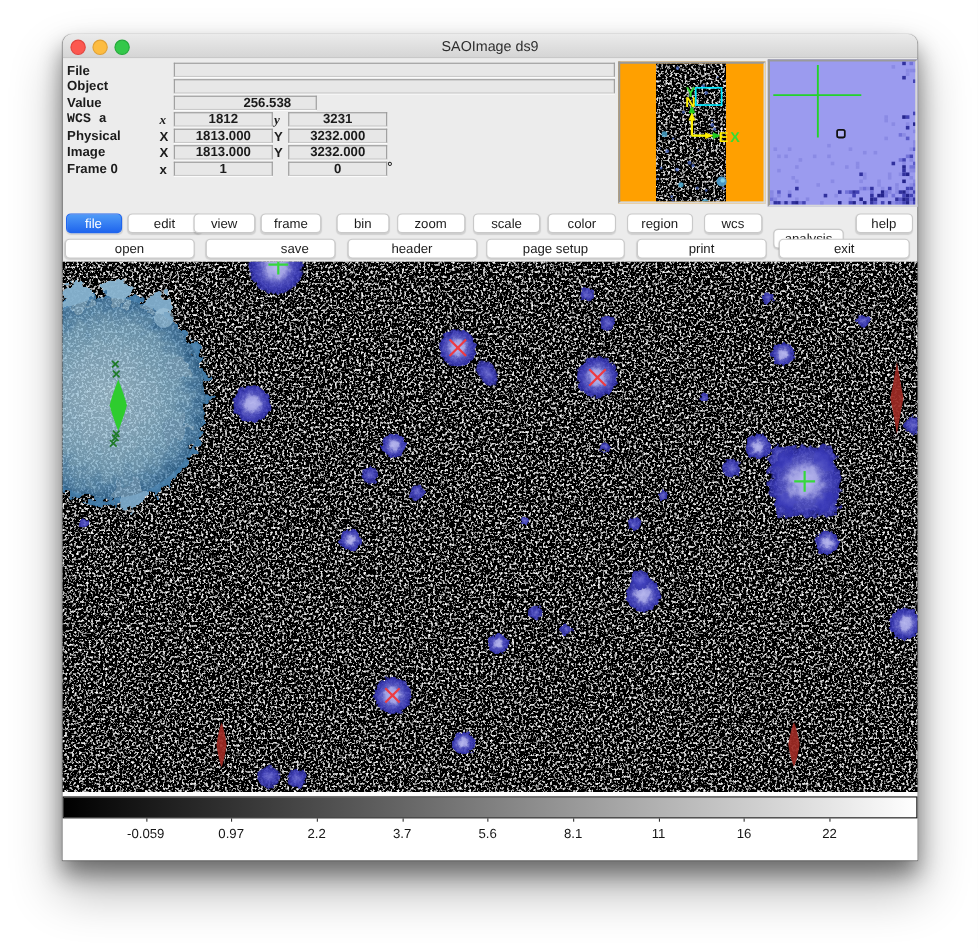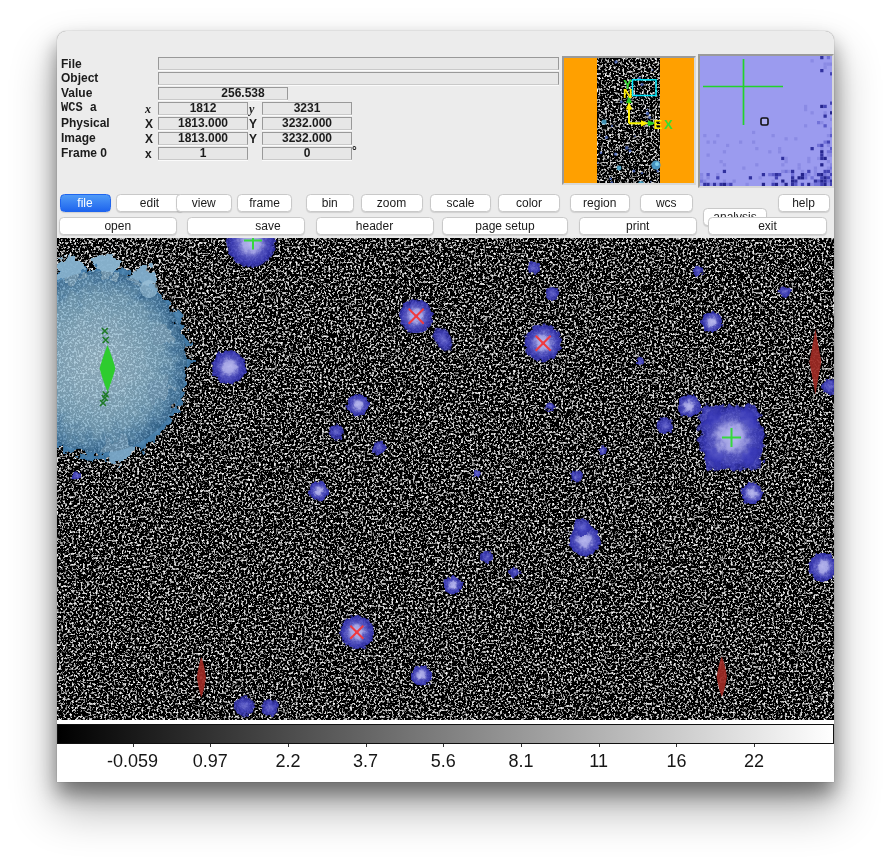--- a/index.html
+++ b/index.html
@@ -22,28 +22,34 @@
        font-size:12px;font-weight:bold;color:#1b1b1b;text-align:center;line-height:11px;}
   .axl{position:absolute;font-size:12px;font-weight:bold;color:#1b1b1b;}
   .btn{position:absolute;height:18px;background:#fff;border:1px solid #c9c9c9;
        border-radius:4.5px;box-sizing:border-box;font-size:12px;color:#1b1b1b;
        text-align:center;line-height:16px;box-shadow:0 1px 1px rgba(0,0,0,.12);}
   .btn.sel{background:linear-gradient(#4f9bf7,#1f65ee);color:#fff;border-color:#1f65ee;}
   .imgarea{position:absolute;left:0;top:207px;width:777px;height:482px;}
   .cbar{position:absolute;left:0px;top:693px;width:775px;height:18px;border:1px solid #111;
        background:linear-gradient(to right,#000,#fff);}
   .tick{position:absolute;top:713px;width:1px;height:3px;background:#333;}
-  .tnum{position:absolute;top:720px;width:80px;text-align:center;font-size:18px;color:#161616;}
+  .tnum{position:absolute;top:720px;width:80px;text-align:center;font-size:12px;color:#161616;}
   .panner{position:absolute;left:505px;top:25px;width:134px;height:129px;background:#ffa000;
        border:2px solid #d8d8d8;border-top-color:#9a9a9a;border-left-color:#9a9a9a;box-sizing:border-box;}
   .mag{position:absolute;left:641px;top:23px;width:136px;height:134px;background:#9b9bef;
        border:2px solid #d8d8d8;border-top-color:#9a9a9a;border-left-color:#9a9a9a;box-sizing:border-box;}
 </style></head>
 <body>
 <div class="win">
+  <div class="titlebar">
+    <div class="title">SAOImage ds9</div>
+    <div class="tl r"></div>
+      <div class="tl y"></div>
+      <div class="tl g"></div>
+  </div>
 
   <div class="lbl" style="left:4px;top:27px;">File</div>
   <div class="lbl" style="left:4px;top:41px;">Object</div>
   <div class="lbl" style="left:4px;top:56px;">Value</div>
   <div class="lbl" style="left:4px;top:71px;font-family:Liberation Mono, monospace;">WCS a</div>
   <div class="lbl" style="left:4px;top:86px;">Physical</div>
   <div class="lbl" style="left:4px;top:101px;">Image</div>
   <div class="lbl" style="left:4px;top:116px;">Frame 0</div>
 
   <div class="axl" style="left:88px;top:71px;font-style:italic;font-family:'Liberation Serif',serif;">x</div>

